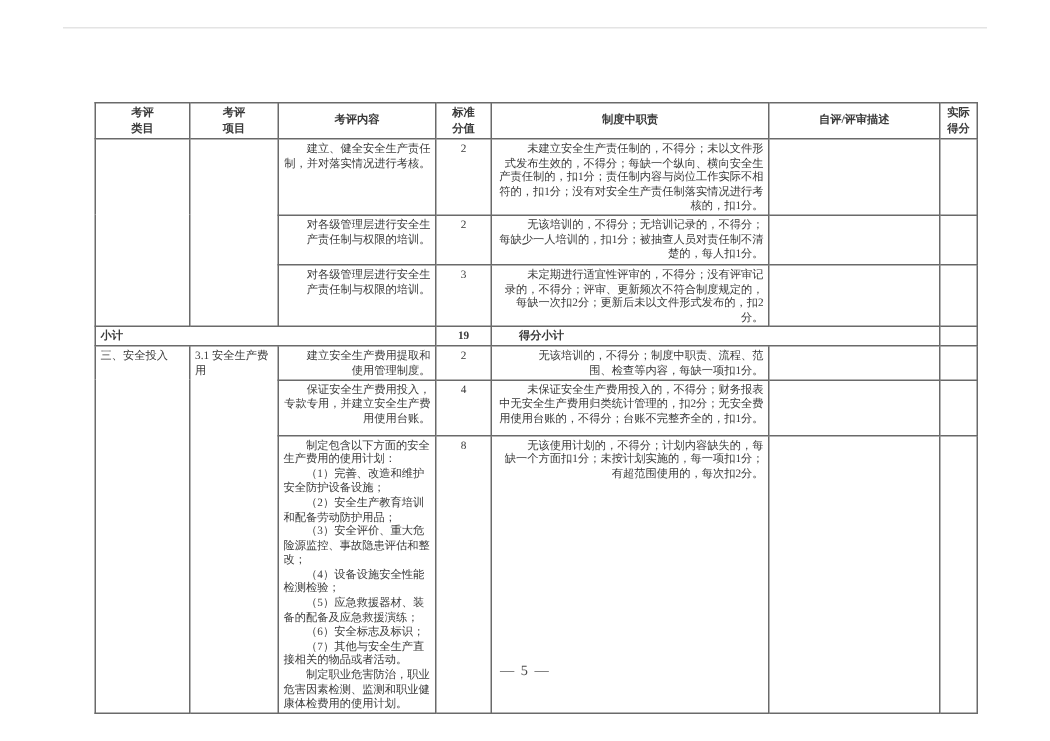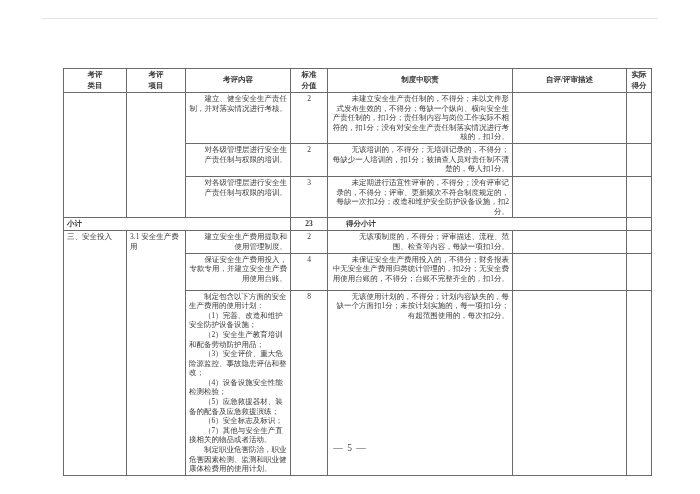--- a/index.html
+++ b/index.html
@@ -83,38 +83,38 @@
       <td class="para">对各级管理层进行安全生产责任制与权限的培训。</td>
       <td class="score">2</td>
       <td class="para">无该培训的，不得分；无培训记录的，不得分；每缺少一人培训的，扣1分；被抽查人员对责任制不清楚的，每人扣1分。</td>
       <td></td>
       <td></td>
     </tr>
 
     <tr class="rh3">
       <td class="para">对各级管理层进行安全生产责任制与权限的培训。</td>
       <td class="score">3</td>
-      <td class="para">未定期进行适宜性评审的，不得分；没有评审记录的，不得分；评审、更新频次不符合制度规定的，每缺一次扣2分；改造和维护安全防护设备设施，扣2分。</td>
+      <td class="para">未定期进行适宜性评审的，不得分；没有评审记录的，不得分；评审、更新频次不符合制度规定的，每缺一次扣2分；更新后未以文件形式发布的，扣2分。</td>
       <td></td>
       <td></td>
     </tr>
 
     <tr class="rhs subtotal">
       <td colspan="3" class="subtotal-label">小计</td>
-      <td class="score">23</td>
+      <td class="score">19</td>
       <td colspan="2" class="subtotal-note">得分小计</td>
       <td></td>
     </tr>
 
     <tr class="rh4">
       <td class="group" rowspan="3">三、安全投入</td>
       <td class="group" rowspan="3">3.1 安全生产费用</td>
       <td class="para">建立安全生产费用提取和使用管理制度。</td>
       <td class="score">2</td>
-      <td class="para">无该项制度的，不得分；评审描述、流程、范围、检查等内容，每缺一项扣1分。</td>
+      <td class="para">无该培训的，不得分；制度中职责、流程、范围、检查等内容，每缺一项扣1分。</td>
       <td></td>
       <td></td>
     </tr>
 
     <tr class="rh5">
       <td class="para">保证安全生产费用投入，专款专用，并建立安全生产费用使用台账。</td>
       <td class="score">4</td>
       <td class="para">未保证安全生产费用投入的，不得分；财务报表中无安全生产费用归类统计管理的，扣2分；无安全费用使用台账的，不得分；台账不完整齐全的，扣1分。</td>
       <td></td>
       <td></td>

